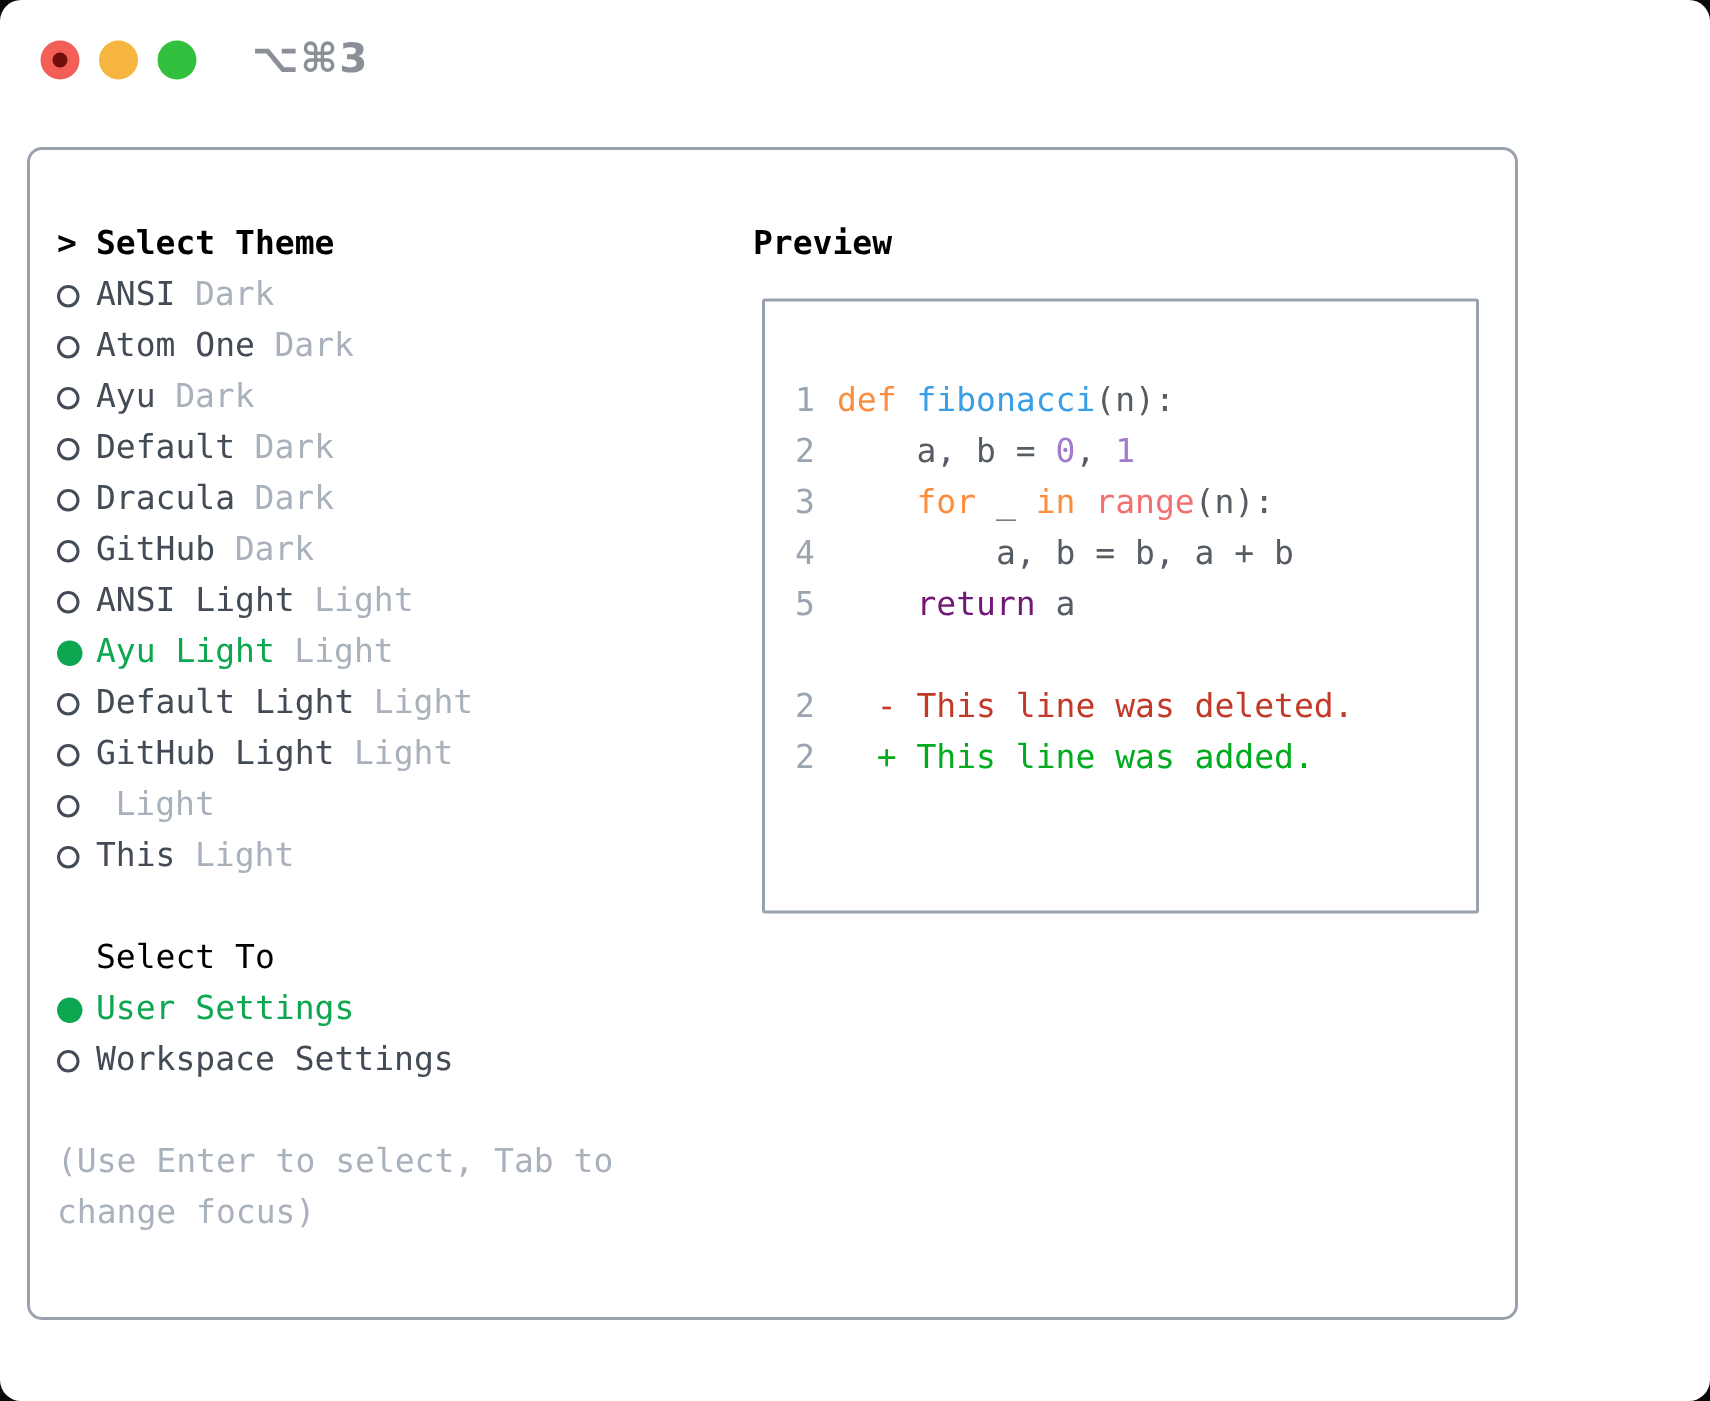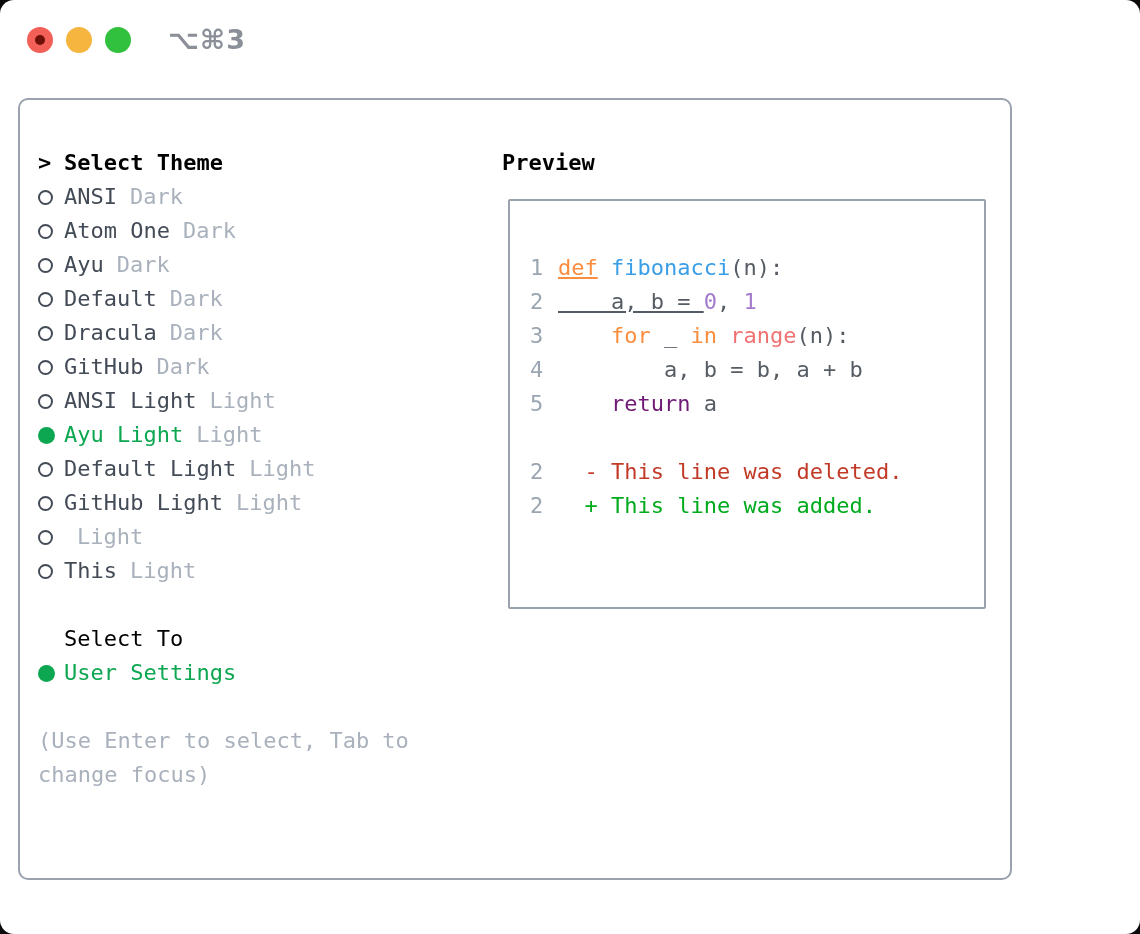--- a/index.html
+++ b/index.html
@@ -91,34 +91,35 @@
 
       <div class="spacer"></div>
 
       <div class="row subheader-row">
         <span class="marker-col"></span>
         <span>Select To</span>
       </div>
 
       <div>
           <div class="row"><span class="marker-col"><span class="marker on"></span></span><span class="option-label selected">User Settings</span></div>
+          <div class="row"><span class="marker-col"><span class="marker"></span></span><span class="option-label">Workspace Settings</span></div>
         </div>
 
       <div class="spacer"></div>
 
       <div class="hint-line">(Use Enter to select, Tab to</div>
       <div class="hint-line">change focus)</div>
     </div>
 
     <div class="preview-header">Preview</div>
 
     <div class="preview-box">
       <div class="code-block">
-          <div class="code-line"><span class="ln" style="color: rgb(154, 165, 177);">1</span><span style="color: rgb(250, 141, 62); text-decoration: underline;">def</span><span style="color: rgb(86, 92, 100);"> </span><span style="color: rgb(57, 158, 230);">fibonacci</span><span style="color: rgb(86, 92, 100);">(n):</span></div>
-          <div class="code-line"><span class="ln" style="color: rgb(154, 165, 177);">2</span><span style="color: rgb(86, 92, 100); text-decoration: underline;">    a, b = </span><span style="color: rgb(163, 122, 204);">0</span><span style="color: rgb(86, 92, 100);">, </span><span style="color: rgb(163, 122, 204);">1</span></div>
+          <div class="code-line"><span class="ln" style="color: rgb(154, 165, 177);">1</span><span style="color: rgb(250, 141, 62);">def</span><span style="color: rgb(86, 92, 100);"> </span><span style="color: rgb(57, 158, 230);">fibonacci</span><span style="color: rgb(86, 92, 100);">(n):</span></div>
+          <div class="code-line"><span class="ln" style="color: rgb(154, 165, 177);">2</span><span style="color: rgb(86, 92, 100);">    a, b = </span><span style="color: rgb(163, 122, 204);">0</span><span style="color: rgb(86, 92, 100);">, </span><span style="color: rgb(163, 122, 204);">1</span></div>
           <div class="code-line"><span class="ln" style="color: rgb(154, 165, 177);">3</span><span style="color: rgb(86, 92, 100);">    </span><span style="color: rgb(250, 141, 62);">for</span><span style="color: rgb(86, 92, 100);"> _ </span><span style="color: rgb(250, 141, 62);">in</span><span style="color: rgb(86, 92, 100);"> </span><span style="color: rgb(240, 113, 113);">range</span><span style="color: rgb(86, 92, 100);">(n):</span></div>
           <div class="code-line"><span class="ln" style="color: rgb(154, 165, 177);">4</span><span style="color: rgb(86, 92, 100);">        a, b = b, a + b</span></div>
           <div class="code-line"><span class="ln" style="color: rgb(154, 165, 177);">5</span><span style="color: rgb(86, 92, 100);">    </span><span style="color: #701a75;">return</span><span style="color: rgb(86, 92, 100);"> a</span></div>
           <div class="code-line"><span class="ln" style="color: rgb(154, 165, 177);"></span></div>
           <div class="code-line"><span class="ln" style="color: rgb(154, 165, 177);">2</span><span style="color: rgb(194, 58, 39);">  - This line was deleted.</span></div>
           <div class="code-line"><span class="ln" style="color: rgb(154, 165, 177);">2</span><span style="color: rgb(0, 171, 29);">  + This line was added.</span></div>
         </div>
     </div>
 
   </div>

